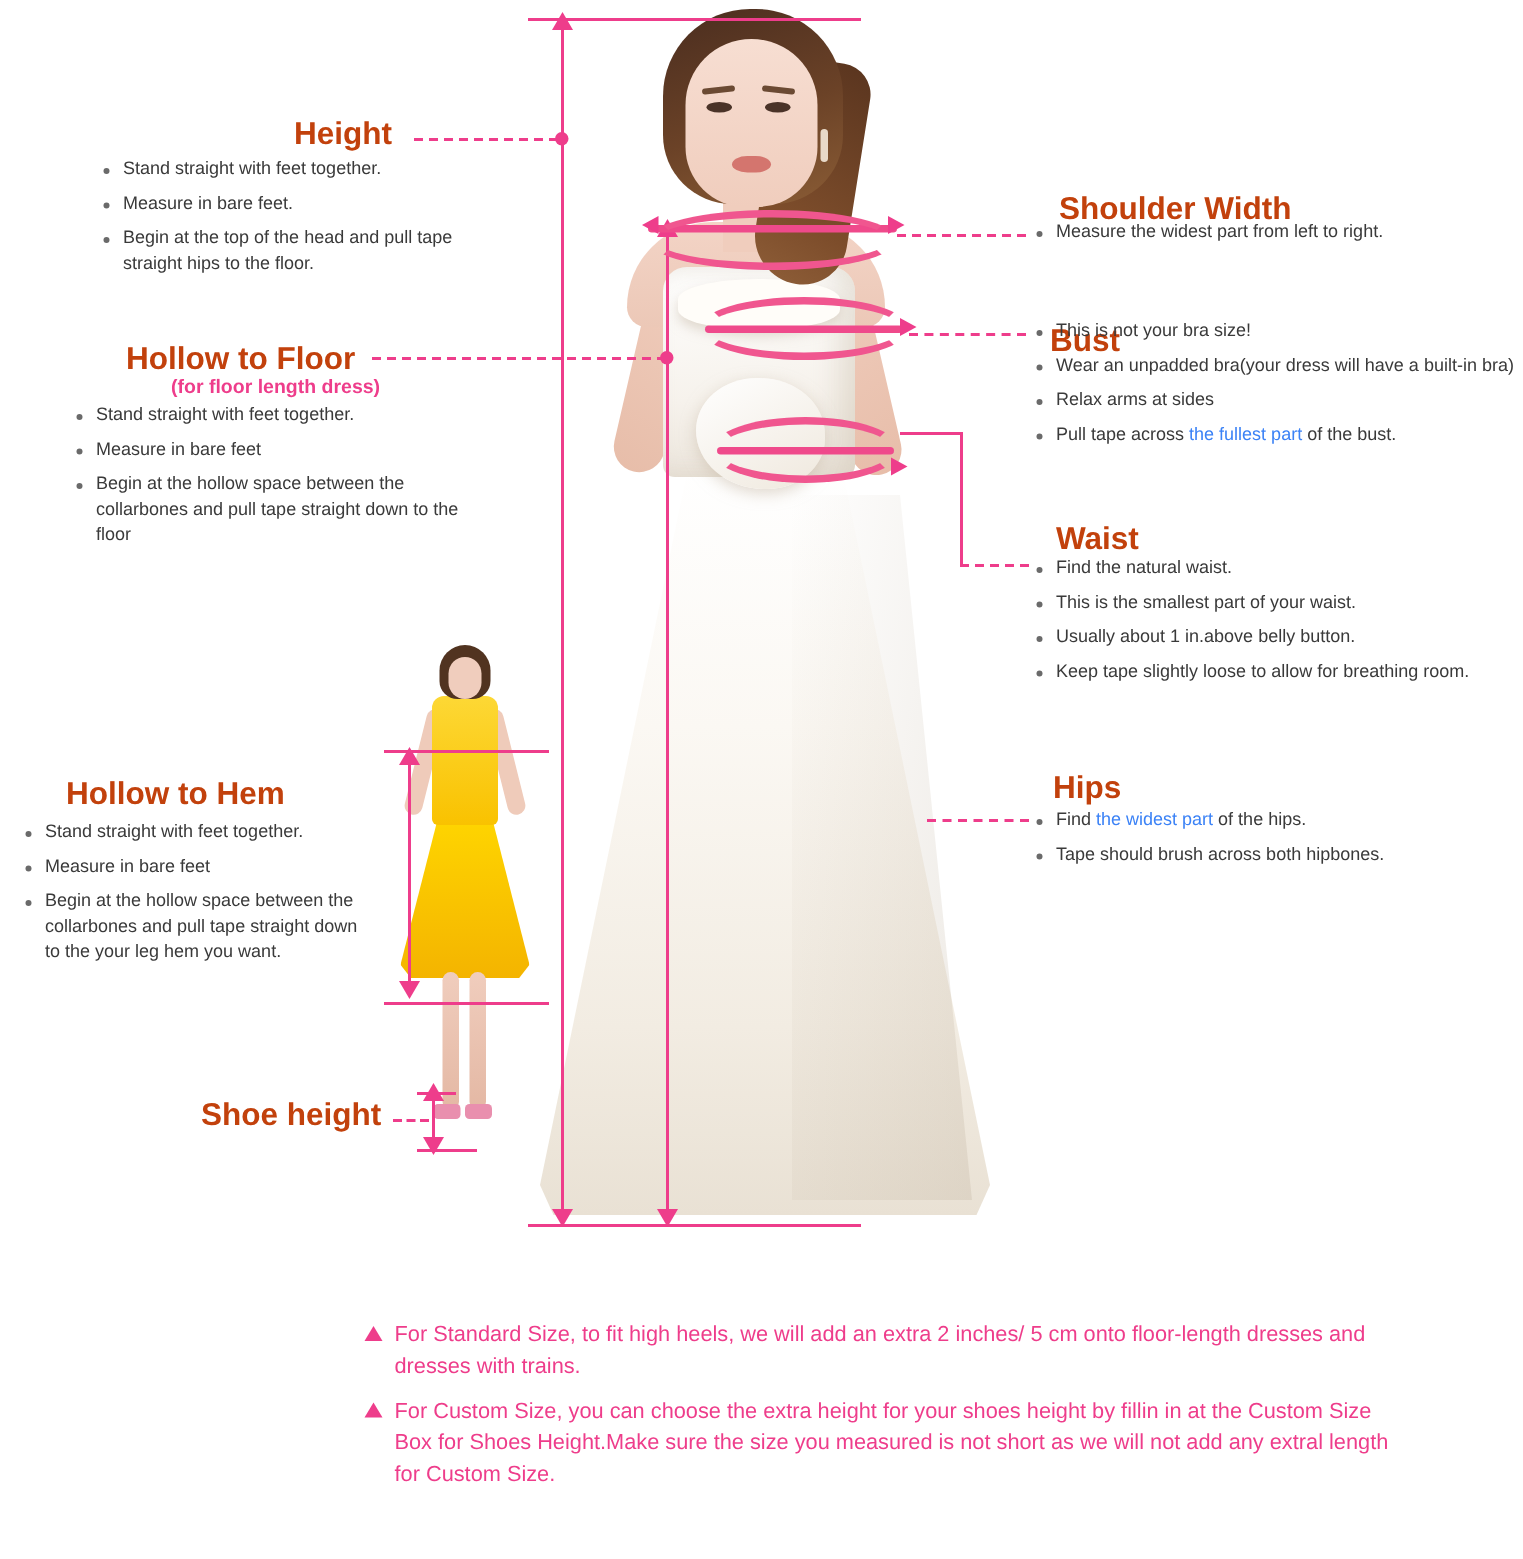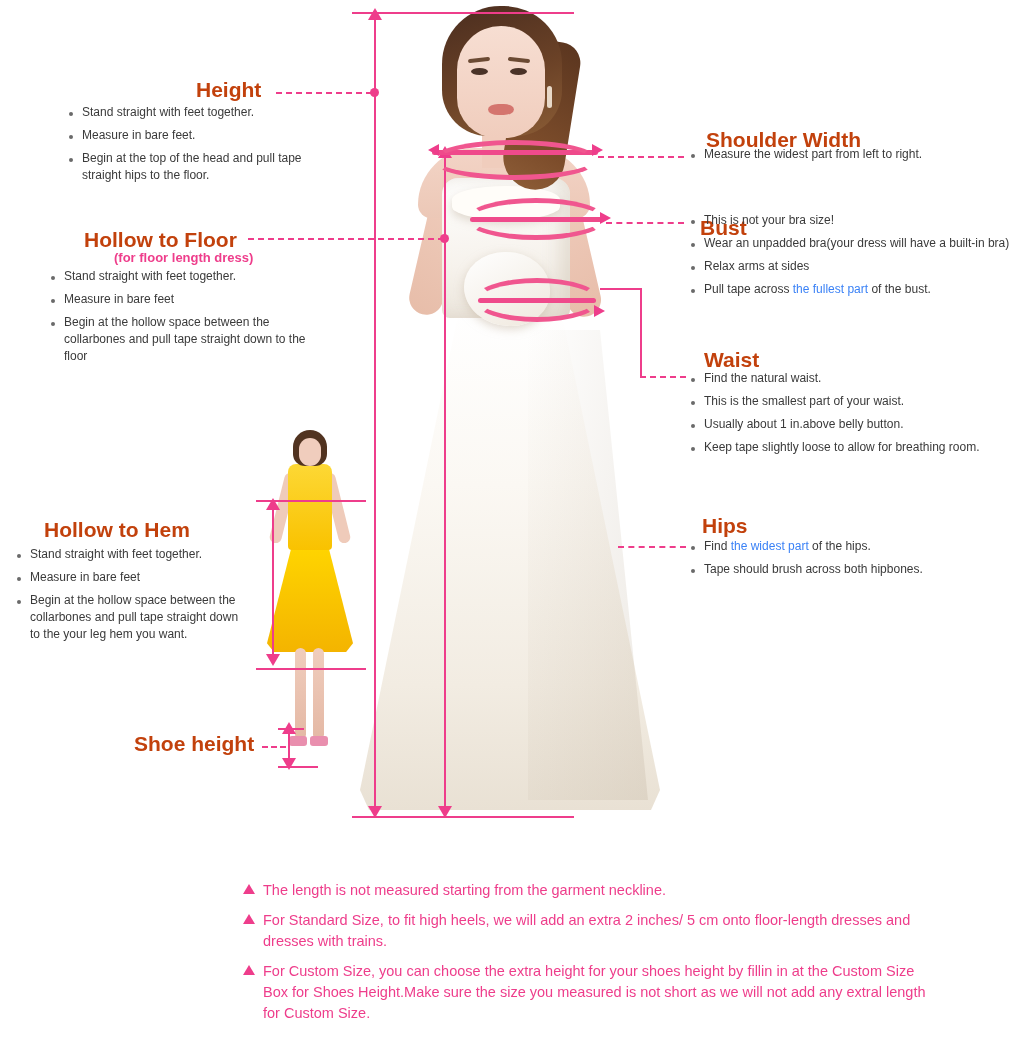--- a/index.html
+++ b/index.html
@@ -465,24 +465,20 @@
   <div class="blist" style="left:688px; top:538px; width:320px;">
     <div class="li">
       <span>Find </span><span class="pinktext">the widest part</span><span> of the hips.</span>
     </div>
     <div class="li">Tape should brush across both hipbones.</div>
   </div>
 
   <div class="notes">
     <div class="note">
       <span class="tri"></span>
-      <span>The length is not measured starting from the garment neckline.</span>
-    </div>
-    <div class="note">
-      <span class="tri"></span>
       <span>For Standard Size, to fit high heels, we will add an extra 2 inches/ 5  cm onto floor-length dresses and dresses with trains.</span>
     </div>
     <div class="note">
       <span class="tri"></span>
       <span>For Custom Size, you can choose the extra height for your shoes height by fillin in at the Custom Size Box for Shoes Height.Make sure the size you measured is not short as we will not add any extral length for Custom Size.</span>
     </div>
   </div>
 
 </div>
 

